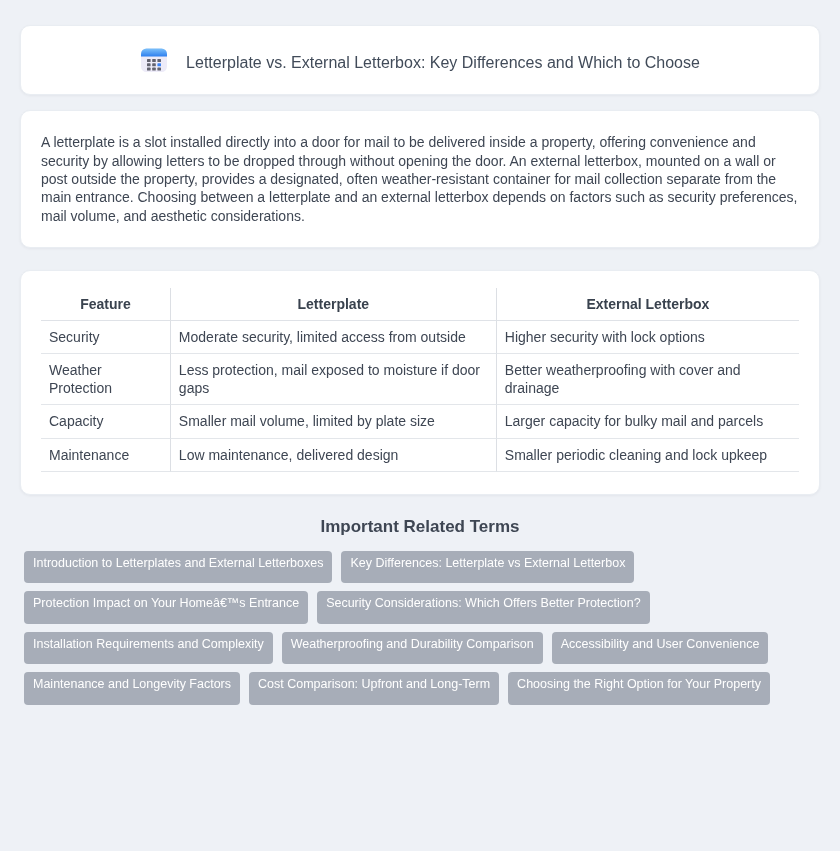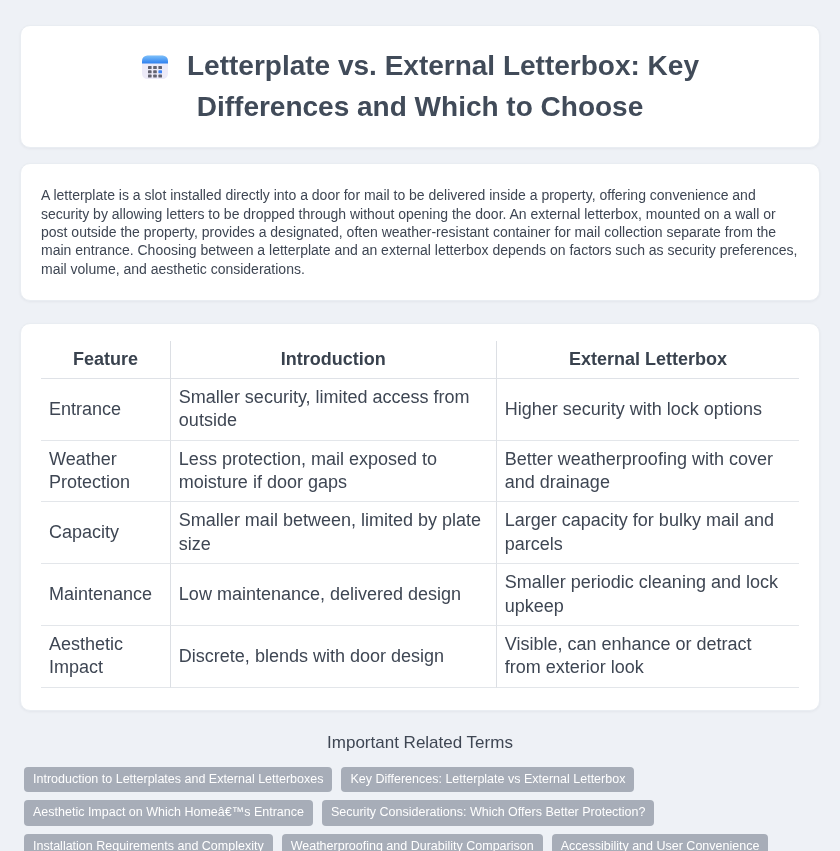--- a/index.html
+++ b/index.html
@@ -20,22 +20,22 @@
     border-radius: 10px;
     box-shadow: 0 1px 3px rgba(16,24,40,0.05);
   }
   
   .header-card {
     padding: 20px 28px;
     margin-bottom: 15px;
     text-align: center;
   }
   .page-title {
-    font-size: 28px;
-    font-weight: 700;
+    font-size: 16px;
+    font-weight: 400;
     color: #414b59;
     line-height: 1.45;
     max-width: 715px;
     margin: 0 auto;
   }
   .cal-icon {
     display: inline-block;
     vertical-align: -6px;
     margin-right: 18px;
     width: 28px;
@@ -53,21 +53,21 @@
   }
   
   .table-card {
     padding: 17px 20px 22px;
     margin-bottom: 22px;
   }
   table.compare {
     width: 100%;
     border-collapse: separate;
     border-spacing: 0;
-    font-size: 18px;
+    font-size: 14px;
   }
   table.compare th {
     font-weight: bold;
     color: #39424e;
     text-align: center;
     padding: 8px 10px;
     border-bottom: 1px solid #dfe2e7;
   }
   table.compare td {
     padding: 7px 10px 7px 8px;
@@ -81,36 +81,36 @@
   table.compare td + td {
     border-left: 1px solid #dcdfe4;
   }
   .col-feature   { width: 17%; }
   .col-letter    { width: 43%; }
   .col-external  { width: 40%; }
   
   .terms-heading {
     text-align: center;
     font-size: 17px;
-    font-weight: 400;
+    font-weight: 700;
     color: #3e4653;
     margin: 22px 0 14px;
   }
   .pills {
     display: flex;
     flex-wrap: wrap;
     gap: 8px 9px;
     padding: 0 4px;
   }
   .pill {
     background: #a7adb8;
     color: #ffffff;
     font-size: 12.5px;
     line-height: 1;
-    padding: 6px 9px 7px;
+    padding: 6px 9px 14px;
     border-radius: 4px;
     border: none;
     font-family: "Liberation Sans", sans-serif;
     cursor: pointer;
     white-space: nowrap;
   }
 </style>
 </head>
 <body>
 
@@ -145,60 +145,55 @@
   <div class="card table-card">
     <table class="compare">
       <colgroup>
         <col class="col-feature">
           <col class="col-letter">
           <col class="col-external">
       </colgroup>
       <thead>
         <tr>
           <th>Feature</th>
-          <th>Introduction</th>
+          <th>Letterplate</th>
           <th>External Letterbox</th>
         </tr>
       </thead>
       <tbody>
         <tr>
-          <td>Entrance</td>
-          <td>Smaller security, limited access from outside</td>
+          <td>Security</td>
+          <td>Moderate security, limited access from outside</td>
           <td>Higher security with lock options</td>
         </tr>
         <tr>
           <td>Weather Protection</td>
           <td>Less protection, mail exposed to moisture if door gaps</td>
           <td>Better weatherproofing with cover and drainage</td>
         </tr>
         <tr>
           <td>Capacity</td>
-          <td>Smaller mail between, limited by plate size</td>
+          <td>Smaller mail volume, limited by plate size</td>
           <td>Larger capacity for bulky mail and parcels</td>
         </tr>
         <tr>
           <td>Maintenance</td>
           <td>Low maintenance, delivered design</td>
           <td>Smaller periodic cleaning and lock upkeep</td>
         </tr>
-        <tr>
-          <td>Aesthetic Impact</td>
-          <td>Discrete, blends with door design</td>
-          <td>Visible, can enhance or detract from exterior look</td>
-        </tr>
       </tbody>
     </table>
   </div>
 
   <h2 class="terms-heading">Important Related Terms</h2>
 
   <div class="pills">
     <button class="pill">Introduction to Letterplates and External Letterboxes</button>
     <button class="pill">Key Differences: Letterplate vs External Letterbox</button>
-    <button class="pill">Aesthetic Impact on Which Homeâ€™s Entrance</button>
+    <button class="pill">Protection Impact on Your Homeâ€™s Entrance</button>
     <button class="pill">Security Considerations: Which Offers Better Protection?</button>
     <button class="pill">Installation Requirements and Complexity</button>
     <button class="pill">Weatherproofing and Durability Comparison</button>
     <button class="pill">Accessibility and User Convenience</button>
     <button class="pill">Maintenance and Longevity Factors</button>
     <button class="pill">Cost Comparison: Upfront and Long-Term</button>
     <button class="pill">Choosing the Right Option for Your Property</button>
   </div>
 
 </div>

